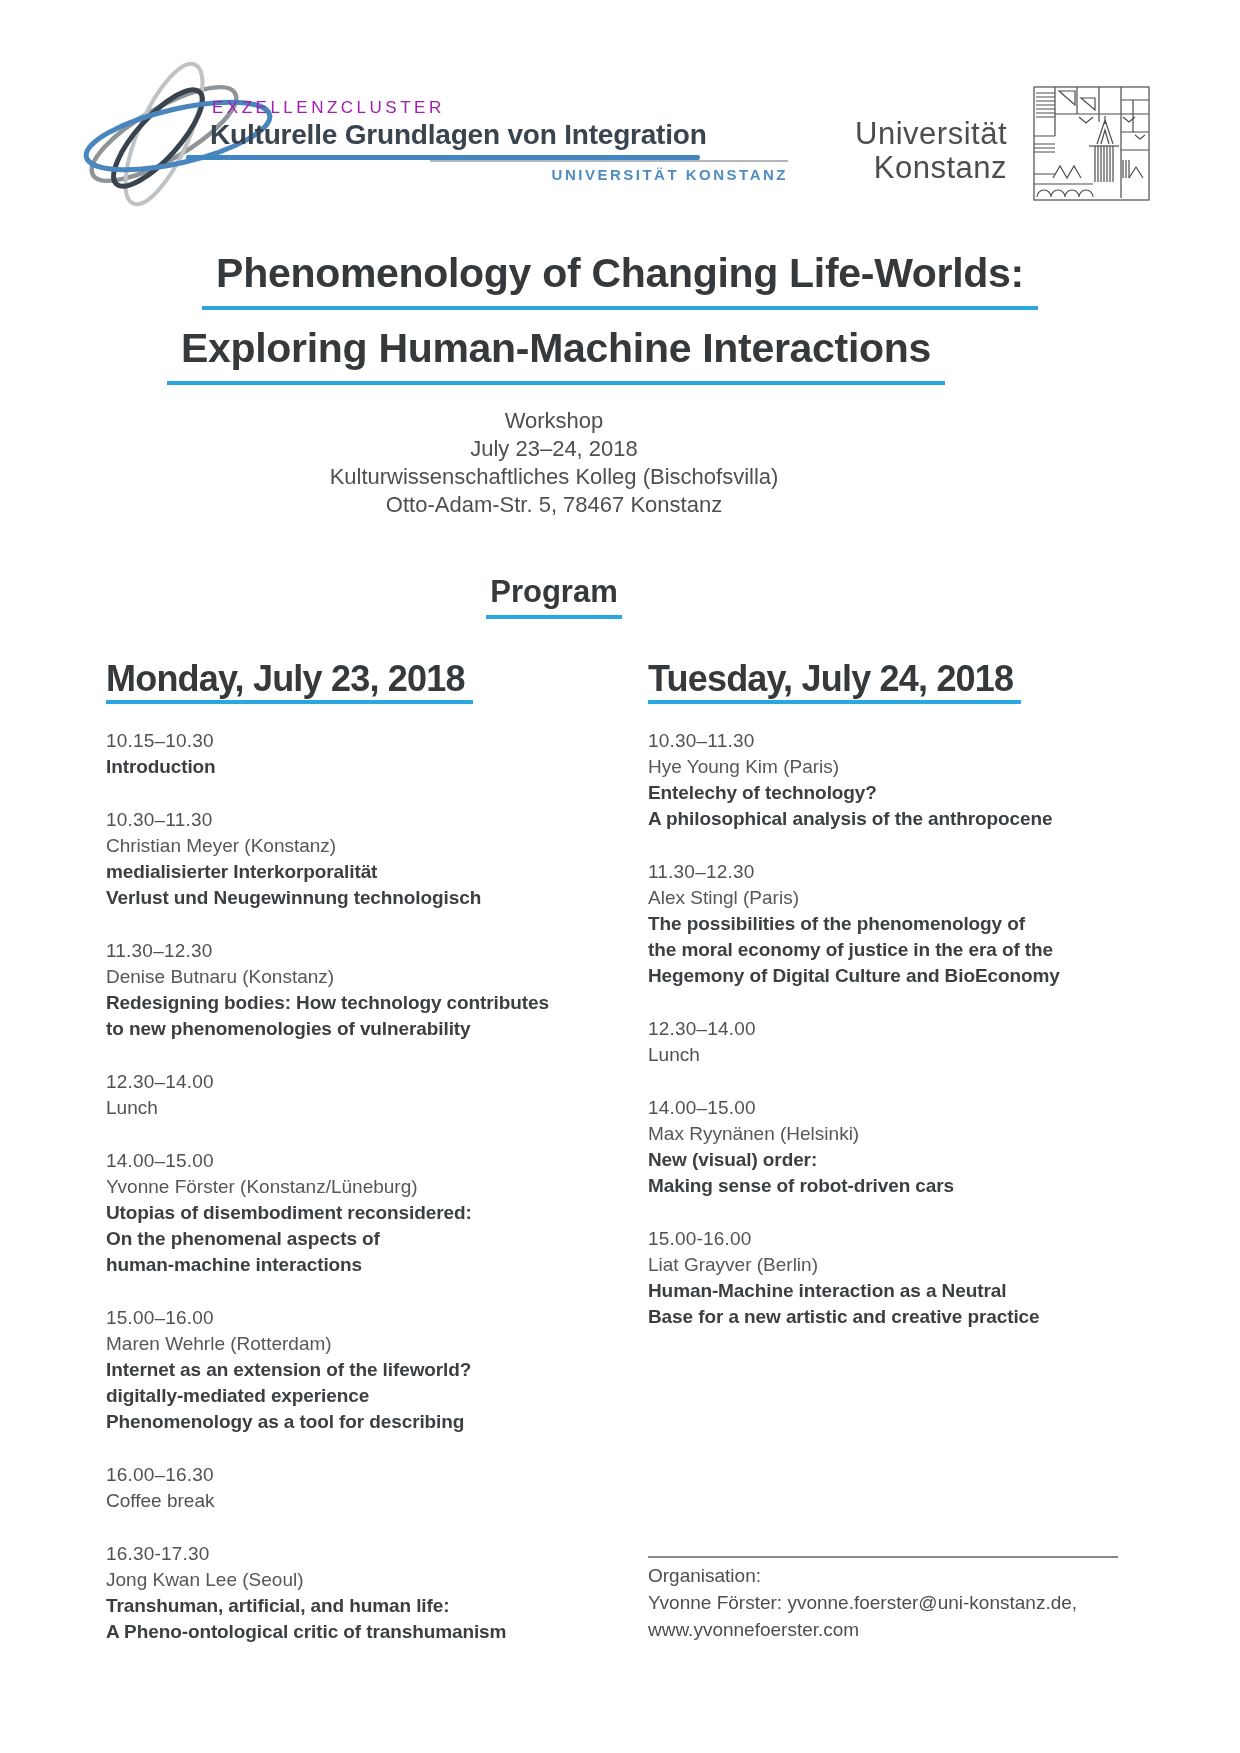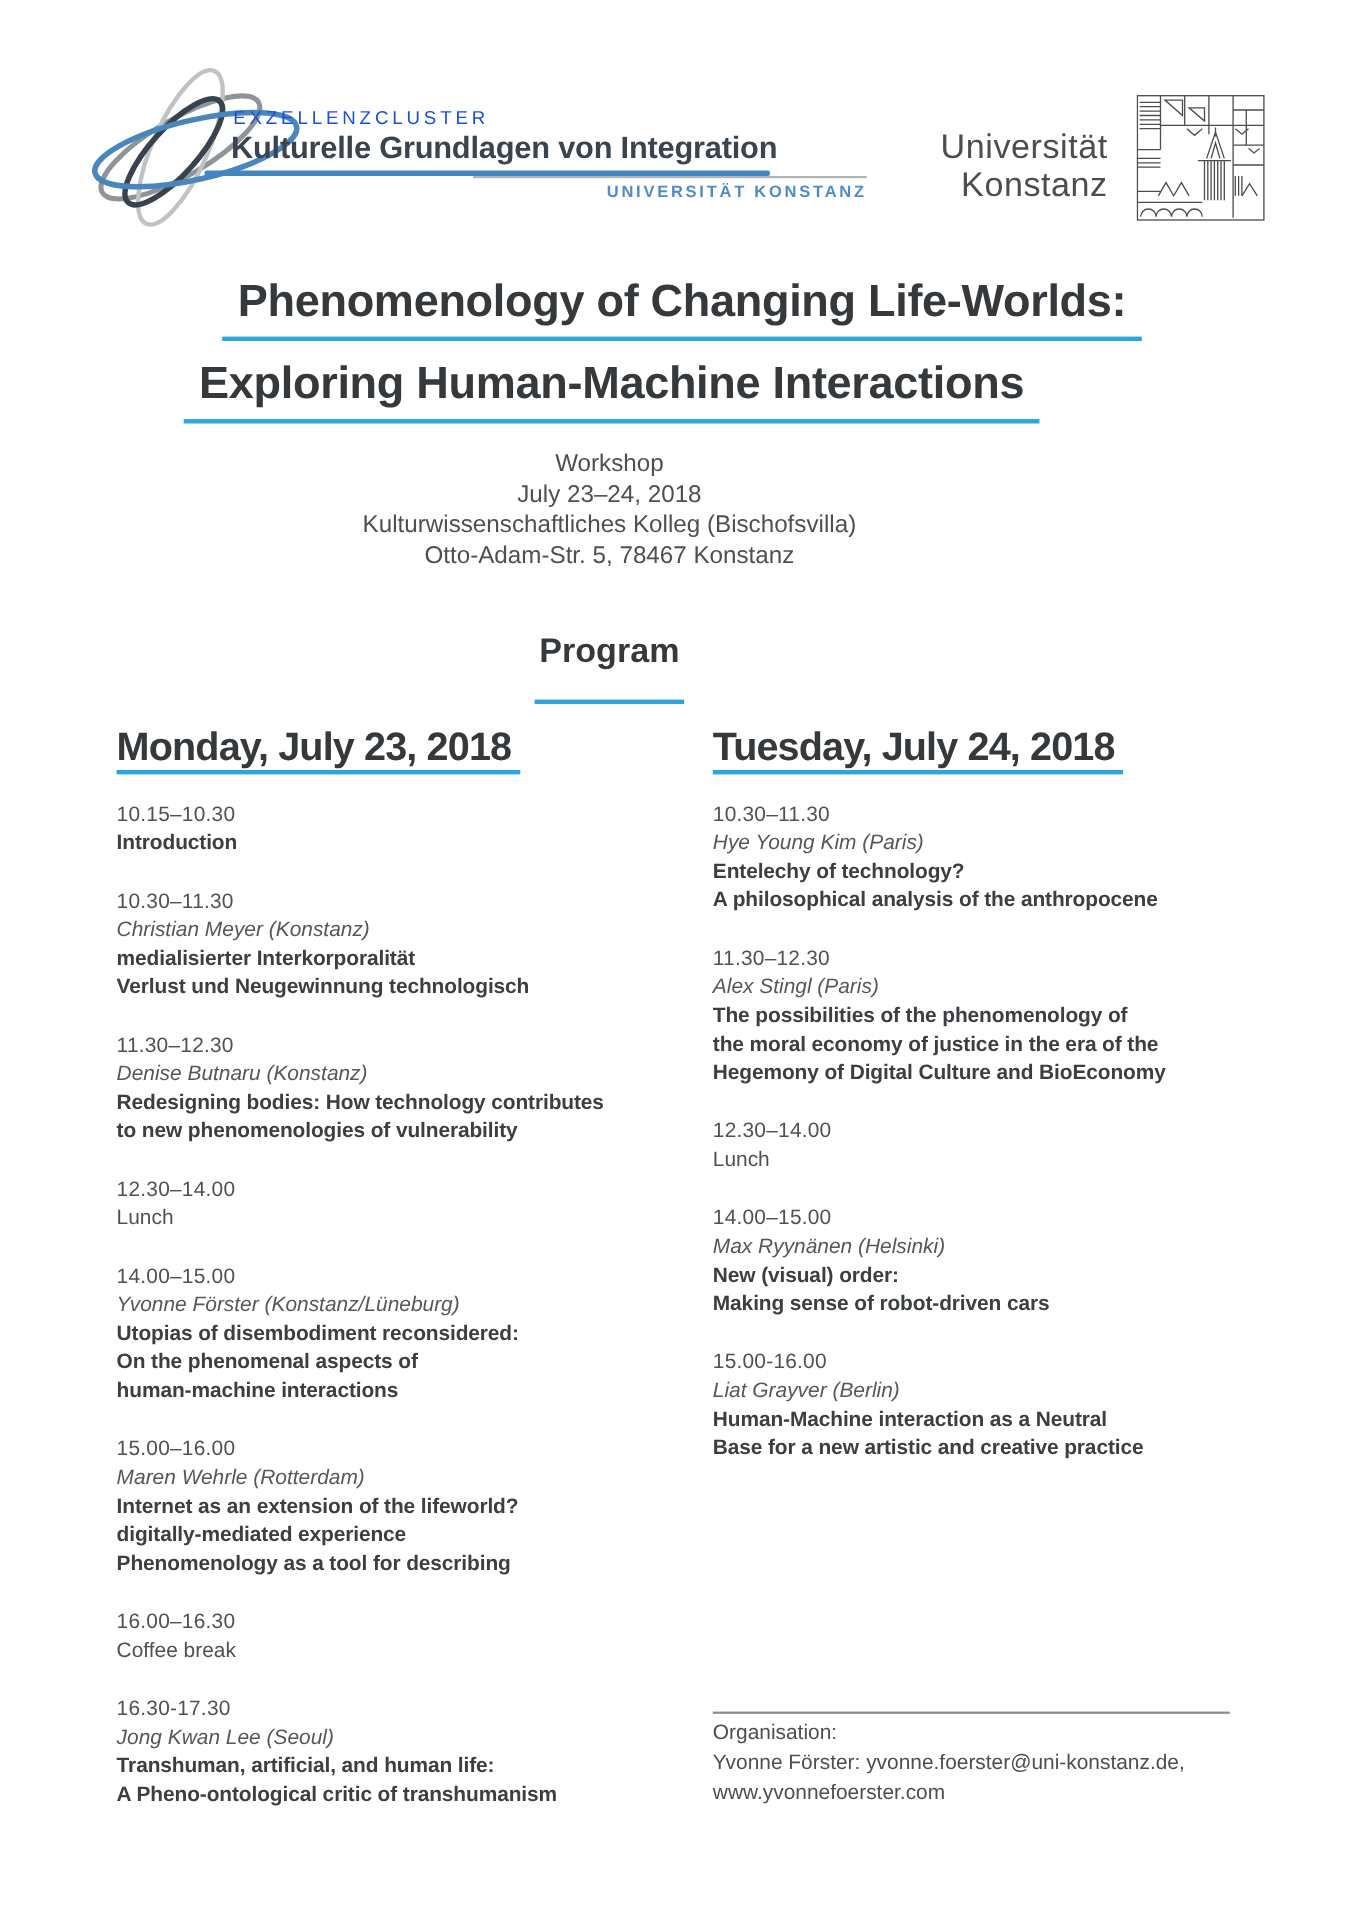--- a/index.html
+++ b/index.html
@@ -2,48 +2,48 @@
 <html style="--accent: #2aa6e0;"><head>
 <meta charset="utf-8">
 <style>
   :root { --accent:#2aa6e0; --ink:#3b3f42; --gray:#515151; }
   * { margin:0; padding:0; box-sizing:border-box; }
   body { background:#ffffff; font-family:"Liberation Sans", sans-serif; }
   .page { position:relative; width:1240px; height:1753px; background:#ffffff; overflow:hidden; }
 
   
   .orbits { position:absolute; left:64px; top:60px; }
-  .cl-line1 { position:absolute; left:212px; top:98px; font-size:17px; letter-spacing:3.5px; color:#1d4ed8; }
+  .cl-line1 { position:absolute; left:212px; top:98px; font-size:17px; letter-spacing:3.5px; color:#a21caf; }
   .cl-line2 { position:absolute; left:210px; top:119px; font-size:28px; font-weight:bold; color:#39444e; letter-spacing:-0.2px; }
   .cl-rule-gray { position:absolute; left:430px; top:160px; width:358px; height:2px; background:#b2b5b7; }
   .cl-rule-blue { position:absolute; left:186px; top:155px; width:514px; height:5px; background:#3f86c3; border-radius:2px; }
   .cl-line3 { position:absolute; left:470px; top:166px; width:318px; text-align:right; font-size:15px; font-weight:bold; letter-spacing:2.5px; color:#4f8cc5; }
   .uk-name { position:absolute; left:745px; top:117px; width:262px; text-align:right; font-size:31px; color:#4d4d4d; line-height:34px; letter-spacing:0.5px; }
   .uk-logo { position:absolute; left:1033px; top:86px; }
 
   
   .title-row { position:absolute; left:0; width:1240px; text-align:center; }
   .title-row.t1 { top:250px; }
   .title-row.t2 { top:325px; width:1112px; }
   .title-row span { display:inline-block; font-size:41px; font-weight:bold; color:#35393c; letter-spacing:-0.3px; padding:0 14px 9px 14px; border-bottom:4px solid var(--accent); }
 
   .venue { position:absolute; left:0; top:407px; width:1108px; text-align:center; font-size:22px; color:#4f4f4f; line-height:28px; }
 
   .program-row { position:absolute; left:0; top:574px; width:1108px; text-align:center; }
-  .program-row span { display:inline-block; font-size:31px; font-weight:bold; color:#35393c; padding:0 4px 26px 4px; border-bottom:4px solid var(--accent); }
+  .program-row span { display:inline-block; font-size:31px; font-weight:bold; color:#35393c; padding:0 4px 5px 4px; border-bottom:4px solid var(--accent); }
 
   
   .day-col { position:absolute; top:650px; width:500px; }
   .day-col.left { left:106px; }
   .day-col.right { left:648px; }
   .day-col h2 { display:inline-block; font-size:36px; font-weight:bold; color:#35393c; letter-spacing:-0.8px; line-height:38px; padding:0 8px 2px 0; border-bottom:4px solid var(--accent);margin-top:10px; }
   .entries { margin-top:24px; }
   .entry { margin-bottom:27px; font-size:19px; line-height:26px; }
   .entry .time { color:var(--gray); letter-spacing:0.2px; }
-  .entry .speaker { color:#54585a; font-style:italic; }
+  .entry .speaker { color:#54585a; }
   .entry .bold-line { color:var(--ink); font-weight:bold; letter-spacing:-0.1px; }
   .entry .plain-line { color:var(--gray); }
 
   
   .footer { position:absolute; left:648px; top:1556px; width:470px; border-top:2px solid #8a8a8a; padding-top:4px; font-size:19px; line-height:27px; color:#4e4e4e; }
 </style>
 </head>
 <body>
 
 <div class="page">

